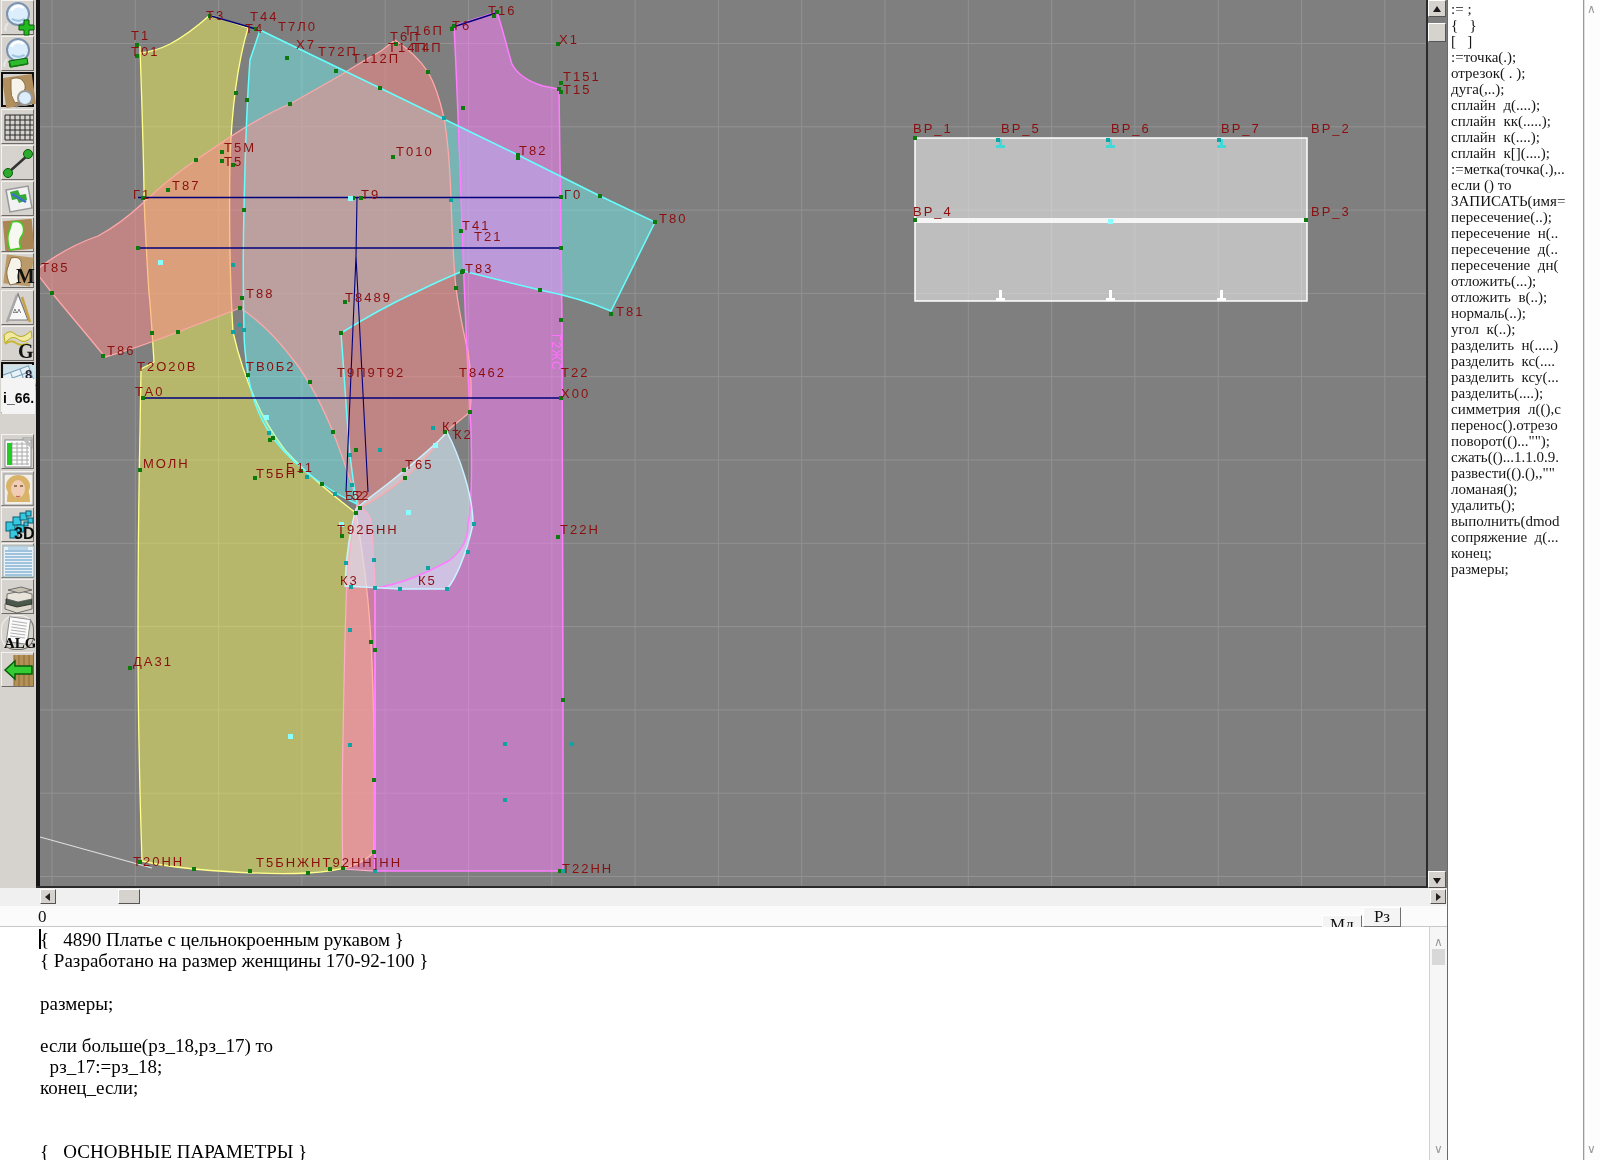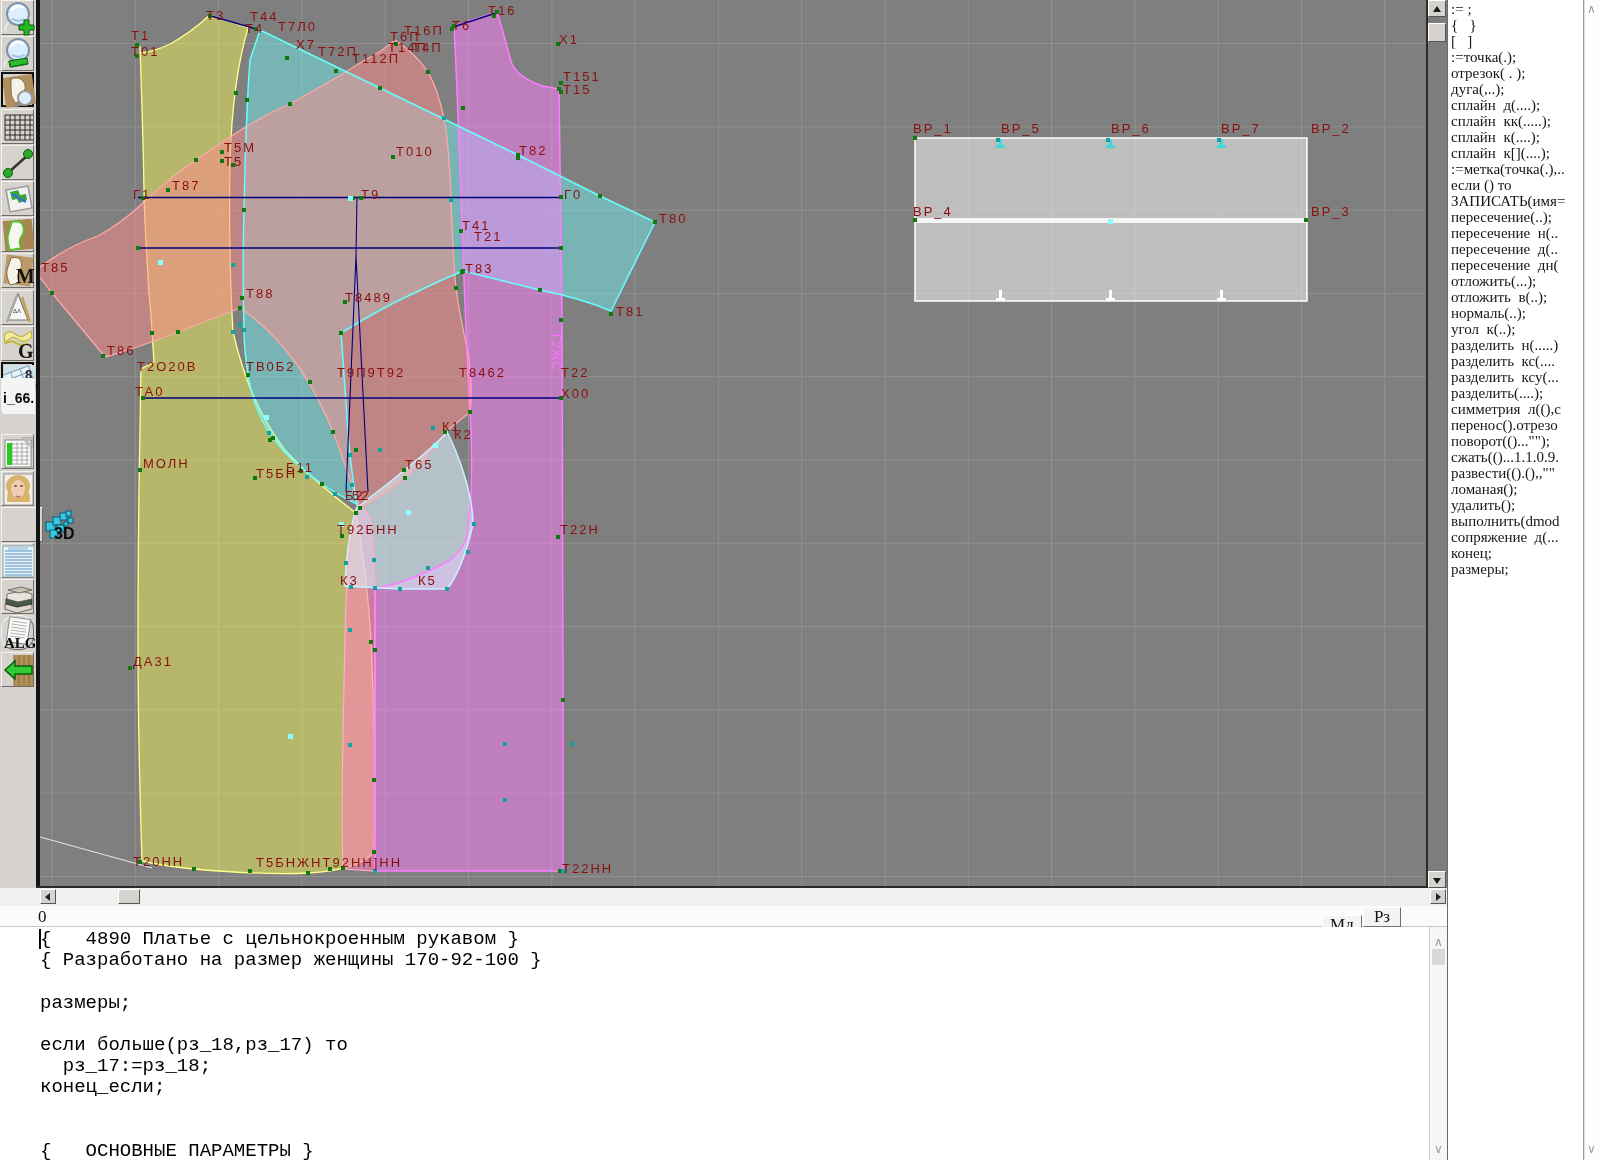--- a/index.html
+++ b/index.html
@@ -25,21 +25,21 @@
   font-family:"Liberation Serif", serif; font-size:15px; line-height:16px;
   color:#161616; padding:1px 0 0 3px; white-space:pre; overflow:hidden; }
 #farscroll { left:1584px; top:0; width:16px; height:1160px; background:#fdfdfd; }
 .chev { position:absolute; color:#9a9a9a; font-size:12px;
   font-family:"Liberation Sans",sans-serif; }
 #hscrollrow { left:0; top:888px; width:1447px; height:18px; background:#f0f0f0; }
 #zerorow { left:0; top:906px; width:1447px; height:21px; background:#fbfbfb;
   border-bottom:1px solid #c8c8c8; font-family:"Liberation Serif", serif;
   font-size:17px; color:#111; }
 #editor { left:0; top:927px; width:1429px; height:233px; background:#fff;
-  font-family:Liberation Mono, monospace; font-size:19px; line-height:21.2px;
+  font-family:Liberation Serif, serif; font-size:19px; line-height:21.2px;
   color:#000; white-space:pre; padding:2px 0 0 40px; }
 #edscroll { left:1429px; top:927px; width:18px; height:233px; background:#f6f6f6;
   border-left:1px solid #d0d0d0; }
 .btnpm { position:absolute; top:907px; height:20px; background:#f4f4f4;
   border-top:1px solid #fff; border-left:1px solid #fff;
   border-right:1px solid #707070; border-bottom:1px solid #707070;
   font-family:"Liberation Serif", serif; font-size:17px; color:#111;
   text-align:center; line-height:18px; }
 </style>
 </head>
@@ -421,21 +421,21 @@
           <path d="M22,4 l7,7" stroke="#bbb" stroke-width="3"></path>
         </svg></div>
 <div class="tbtn" style="top:471px;"><svg width="33" height="35" viewBox="0 0 33 35">
           <rect x="2" y="2" width="29" height="31" fill="#f2efe9" stroke="#999"></rect>
           <ellipse cx="16" cy="14" rx="12" ry="11" fill="#d9b36a"></ellipse>
           <path d="M5,30 q0,-14 5,-18 q6,-5 12,0 q6,5 6,18 z" fill="#d9b36a"></path>
           <ellipse cx="16" cy="17" rx="7" ry="9" fill="#f0cdb4"></ellipse>
           <path d="M12,14 h3 M18,14 h3" stroke="#7a5a3a" stroke-width="1.5"></path>
           <path d="M14,24 q2,1.5 4,0" stroke="#c06a5a" stroke-width="1.5" fill="none"></path>
         </svg></div>
-<div class="tbtn" style="top:507px;padding-left:40px;"><svg width="33" height="35" viewBox="0 0 33 35">
+<div class="tbtn" style="top:507px;"><svg width="33" height="35" viewBox="0 0 33 35">
           <rect x="4" y="14" width="9" height="9" fill="#35c8e0" stroke="#0a5a70" stroke-width="1"></rect>
           <rect x="11" y="9" width="8" height="8" fill="#35c8e0" stroke="#0a5a70" stroke-width="1"></rect>
           <rect x="18" y="5" width="7" height="7" fill="#35c8e0" stroke="#0a5a70" stroke-width="1"></rect>
           <rect x="24" y="3" width="5" height="5" fill="#35c8e0" stroke="#0a5a70" stroke-width="1"></rect>
           <rect x="8" y="22" width="8" height="8" fill="#35c8e0" stroke="#0a5a70" stroke-width="1"></rect>
           <rect x="15" y="17" width="7" height="7" fill="#35c8e0" stroke="#0a5a70" stroke-width="1"></rect>
           <rect x="26" y="10" width="5" height="5" fill="#35c8e0" stroke="#0a5a70" stroke-width="1"></rect>
           <rect x="22" y="14" width="4" height="4" fill="#35c8e0" stroke="#0a5a70" stroke-width="1"></rect>
           <text x="12" y="31" font-size="16" font-weight="bold" fill="#0a0a0a">3D</text>
         </svg></div>

